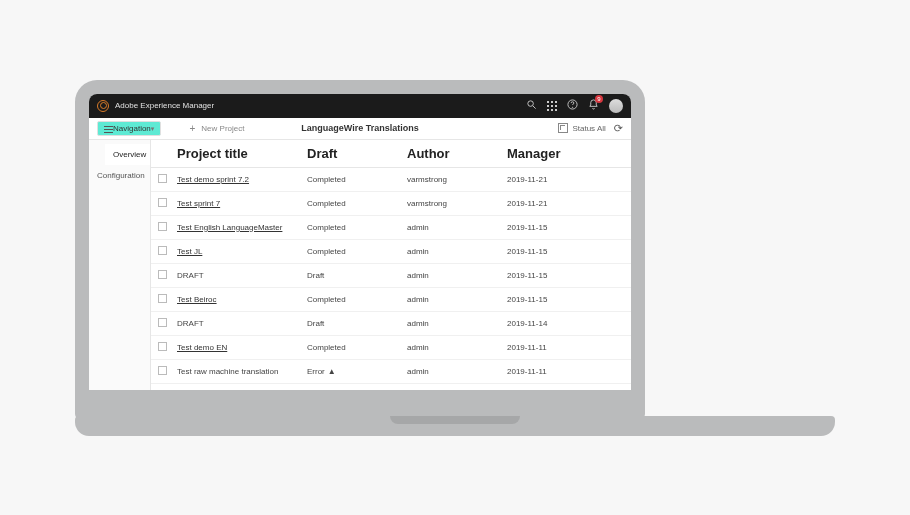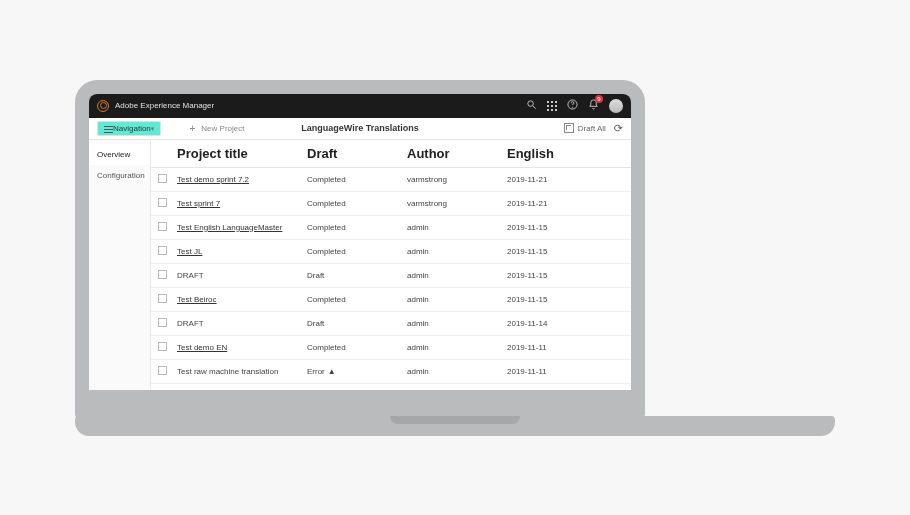--- a/index.html
+++ b/index.html
@@ -220,20 +220,21 @@
   }
   .sidebar-item {
     padding: 6px 8px;
     cursor: pointer;
     font-size: 8px;
     color: #555;
   }
   .sidebar-item.active {
     background: #fff;
     color: #222;
+    margin-left: 16px;
   }
 
   .main {
     flex: 1;
     overflow: auto;
   }
   table {
     width: 100%;
     border-collapse: collapse;
   }
@@ -312,40 +313,40 @@
           <span style="font-size:7px;color:#777;">▾</span>
         </div>
         <div class="new-proj">
           <span class="plus-icon">+</span>
           <span>New Project</span>
         </div>
         <div class="page-title">LanguageWire Translations</div>
         <div class="header-right">
           <div class="select-all">
             <span class="selectall-icon"></span>
-            <span>Draft All</span>
+            <span>Status All</span>
           </div>
           <span class="refresh-icon">⟳</span>
         </div>
       </div>
 
       <div class="body">
         <div class="sidebar" id="sidebar">
             <div class="sidebar-item active">Overview</div>
             <div class="sidebar-item">Configuration</div>
           </div>
         <div class="main">
           <table>
             <thead>
               <tr>
                 <th class="chk-col"></th>
                 <th class="title-col">Project title</th>
                 <th class="status-col">Draft</th>
                 <th class="author-col">Author</th>
-                <th>English</th>
+                <th>Manager</th>
               </tr>
             </thead>
             <tbody id="tbody">
                 <tr>
                   <td class="chk-col"><span class="row-check"></span></td>
                   <td class="title-col"><span class="link-cell">Test demo sprint 7.2</span></td>
                   <td class="status-col">Completed</td>
                   <td class="author-col">varmstrong</td>
                   <td>2019-11-21</td>
                 </tr>

